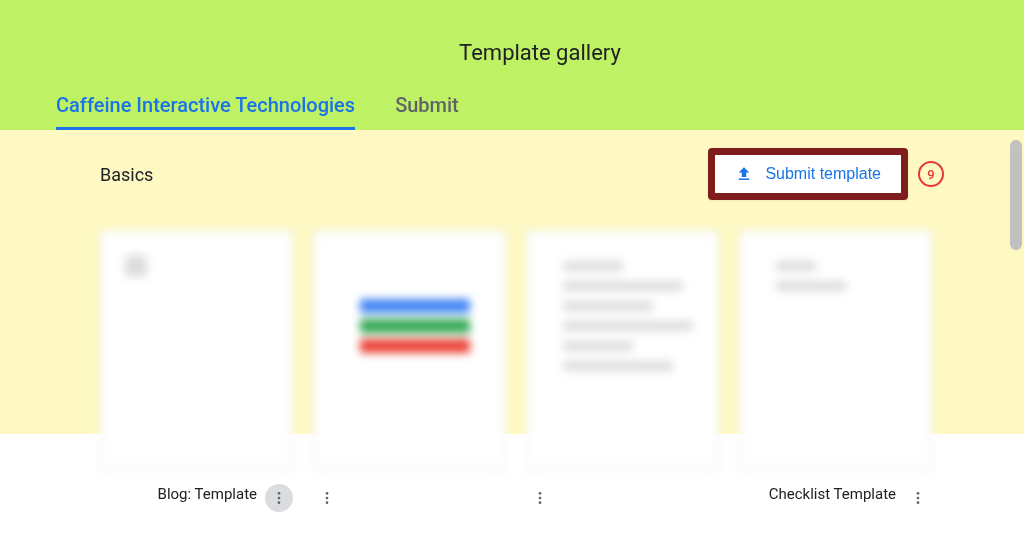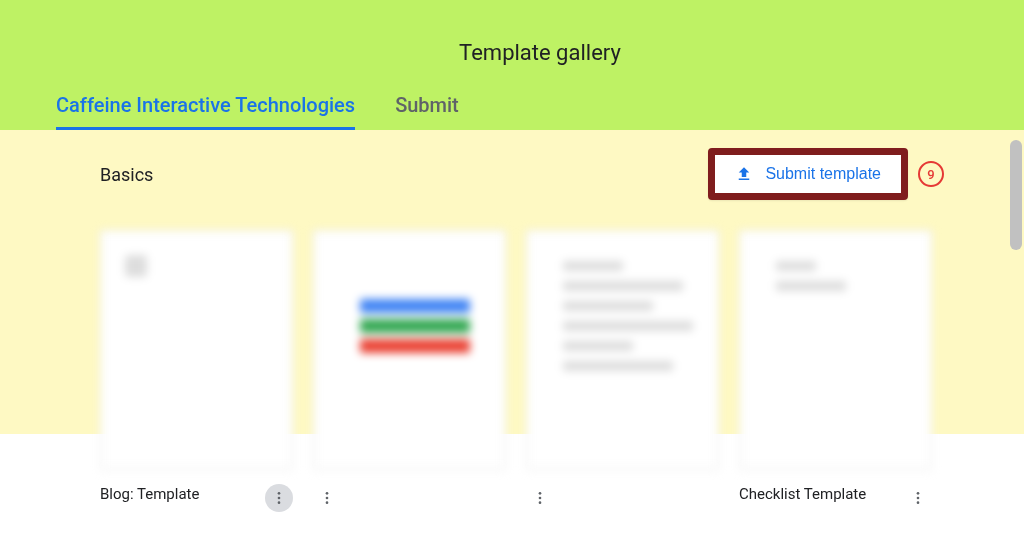--- a/index.html
+++ b/index.html
@@ -91,20 +91,21 @@
       align-items: center;
       justify-content: center;
       color: #e53935;
       font-size: 13px;
       font-weight: 500;
       background: transparent;
     }
     .templates-grid {
       display: flex;
       gap: 20px;
+      text-align: right;
     }
     .template-card {
       width: 193px;
     }
     .thumb {
       width: 193px;
       height: 240px;
       background: #fff;
       border: 1px solid #e0e0e0;
       border-radius: 2px;

